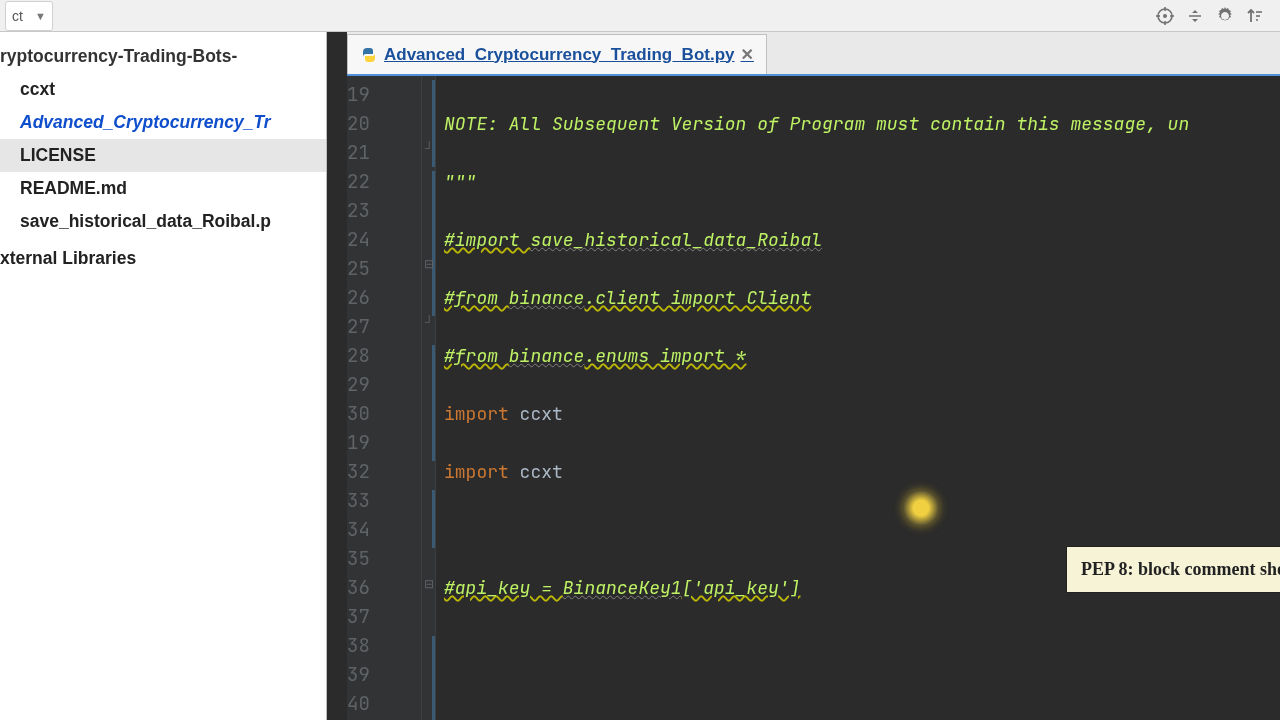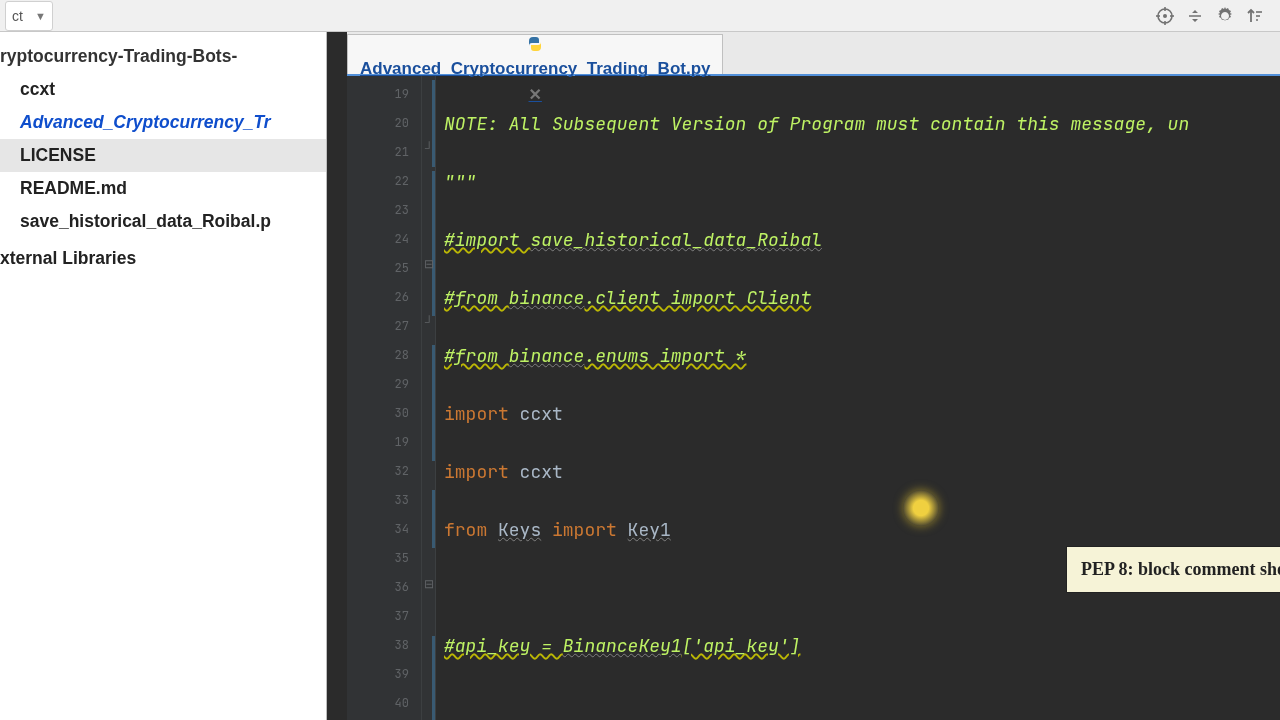--- a/index.html
+++ b/index.html
@@ -13,25 +13,25 @@
 .toolbar-icon { width:20px; height:20px; display:flex; align-items:center; justify-content:center; color:#727272; }
 .main { display:flex; flex:1; min-height:0;gap:20px; }
 .sidebar { width:327px; background:#fff; color:#222; padding:8px 0; border-right:1px solid #bdbdbd; }
 .tree-item { padding:6px 6px 6px 20px; font-size:17.5px; font-weight:700; color:#222; position:relative; white-space:nowrap; overflow:hidden; }
 .tree-item.root { padding-left:0; color:#333; }
 .tree-item.selected { color:#0f4ecc; font-style:italic; }
 .tree-item.license { background:#e6e6e6; }
 .tree-item.ext-lib { padding-left:0; margin-top:4px; }
 .editor-area { flex:1; display:flex; flex-direction:column; background:#2b2b2b; min-width:0; }
 .tabs { height:44px; background:#e9e9e9; display:flex; align-items:flex-end; border-bottom:2px solid #5290d9; }
-.tab { height:40px; background:#f7f7f7; border-top:1px solid #c0c0c0; border-left:1px solid #c0c0c0; border-right:1px solid #c0c0c0; display:flex; align-items:center; padding:0 12px; gap:6px; color:#1a4f9c; font-size:17px; font-weight:600; text-decoration:underline;flex-direction:column; }
+.tab { height:40px; background:#f7f7f7; border-top:1px solid #c0c0c0; border-left:1px solid #c0c0c0; border-right:1px solid #c0c0c0; display:flex; align-items:center; padding:0 12px; gap:6px; color:#1a4f9c; font-size:17px; font-weight:600; text-decoration:underline; }
 .python-icon { display:inline-flex; }
 .tab-close { color:#777; cursor:pointer; font-size:16px; }
 .code-wrap { flex:1; display:flex; position:relative; min-height:0; }
-.gutter { width:75px; background:#313335; text-align:right; padding:4px 12px 4px 0; font-family:"JetBrains Mono",Consolas,monospace; font-size:12px; color:#606366; line-height:29px; border-right:1px solid #3c3f41; }
+.gutter { width:75px; background:#313335; padding:4px 12px 4px 0; font-family:"JetBrains Mono",Consolas,monospace; font-size:19px; color:#606366; line-height:29px; border-right:1px solid #3c3f41; }
 .gutter .ln { height:29px; }
 .fold-gutter { width:14px; background:#313335; position:relative; border-right:1px solid #3c3f41; }
 .fold-mark { position:absolute; left:1px; width:12px; height:12px; display:flex; align-items:center; justify-content:center; color:#606366; font-size:12px; }
 .change-bar { position:absolute; right:0; width:3px; }
 .change-bar.mod { background:#395a72; }
 .code { flex:1; padding:4px 0 4px 8px; font-family:"JetBrains Mono",Consolas,monospace; font-size:18px; line-height:29px; white-space:pre; overflow:hidden; position:relative; }
 .line { height:29px; }
 .cm { color:#bef264; font-style:italic; }
 .kw { color:#cc7832; }
 .id { color:#a9b7c6; }
@@ -148,21 +148,20 @@
           <div class="change-bar mod" style="top:560px;height:87px"></div>
         </div>
         <div class="code">
 <div class="line"><span class="cm">NOTE: All Subsequent Version of Program must contain this message, un</span></div>
 <div class="line"><span class="cm">"""</span></div>
 <div class="line"><span class="cm warn">#import </span><span class="cm und">save_historical_data_Roibal</span></div>
 <div class="line"><span class="cm warn">#from </span><span class="cm und">binance</span><span class="cm warn">.client import Client</span></div>
 <div class="line"><span class="cm warn">#from </span><span class="cm und">binance</span><span class="cm warn">.enums import *</span></div>
 <div class="line"><span class="kw">import </span><span class="id">ccxt</span></div>
 <div class="line"><span class="kw">import </span><span class="id">ccxt</span></div>
-<div class="line"><span class="kw">from </span><span class="id und">Keys</span><span class="kw"> import </span><span class="id und">Key1</span></div>
 <div class="line"></div>
 <div class="line"><span class="cm warn">#api_key = </span><span class="cm und">BinanceKey1</span><span class="cm warn">['api_key']</span></div>
 
 
 
 
 
 
 
 

